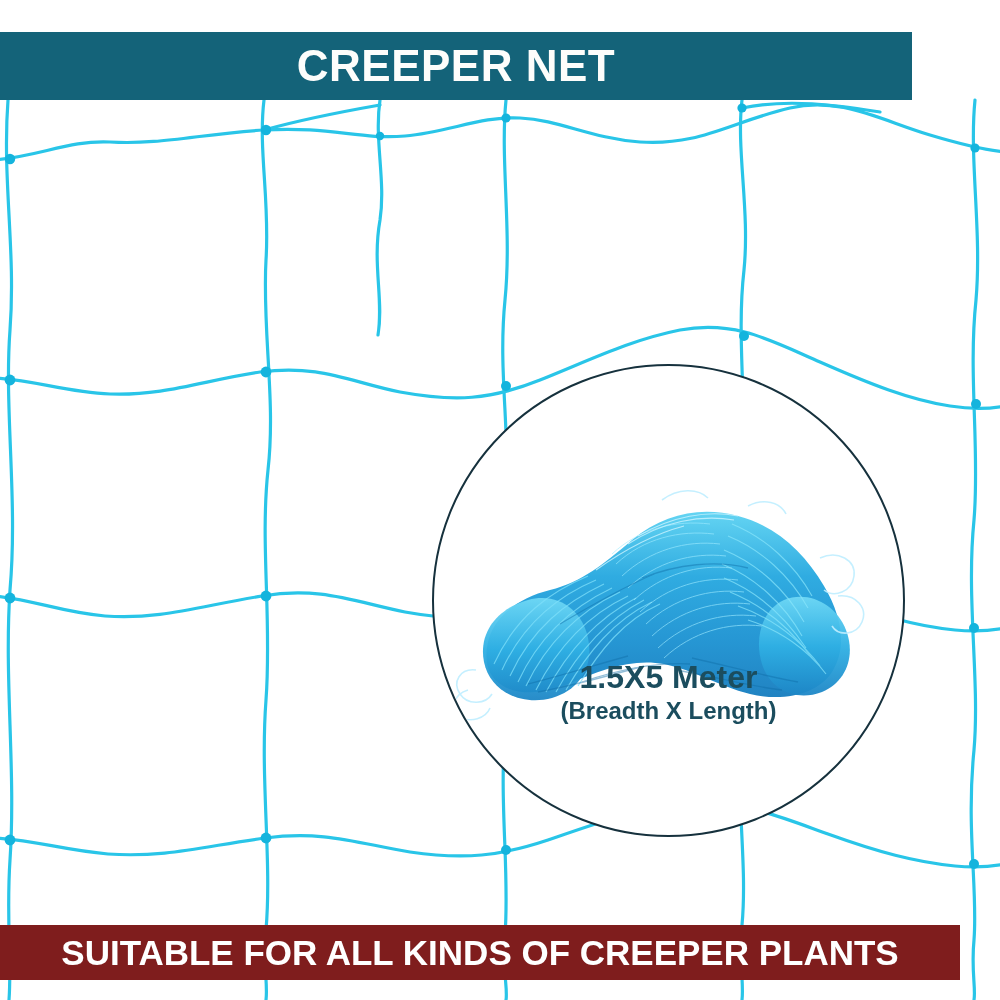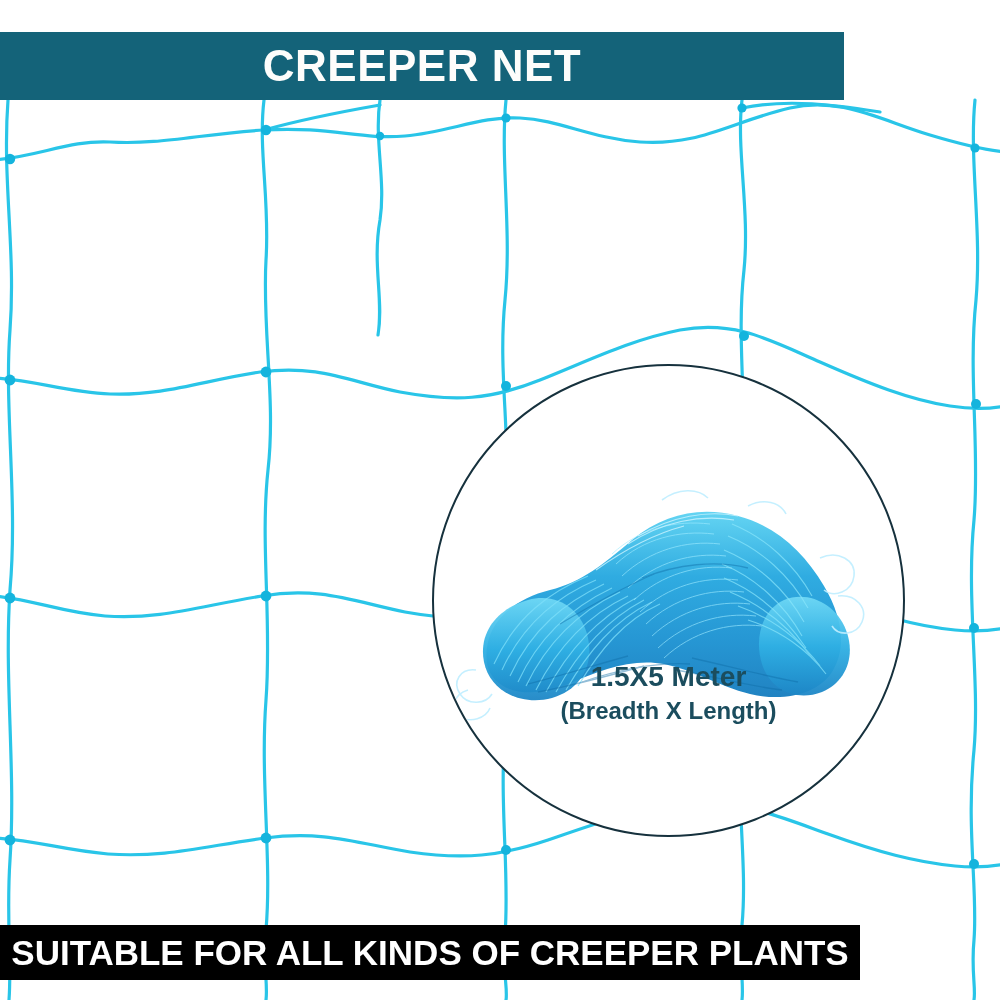--- a/index.html
+++ b/index.html
@@ -16,38 +16,38 @@
     background:#ffffff;
     overflow:hidden;
   }
   
   #net-layer{
     position:absolute;left:0;top:0;width:1000px;height:1000px;
     z-index:1;
   }
   
   #header-band{
-    position:absolute;left:0;top:32px;width:844px;height:68px;
+    position:absolute;left:0;top:32px;width:912px;height:68px;
     background:#146379;
     z-index:5;
     display:flex;align-items:center;justify-content:center;
   }
   #header-title{
     color:#fdfdfb;
     font-size:44px;
     font-weight:bold;
     letter-spacing:0.5px;
     line-height:1;
     white-space:nowrap;
     font-family:"Liberation Sans", sans-serif;
   }
   
   #footer-band{
-    position:absolute;left:0;top:925px;width:860px;height:55px;
-    background:#000000;
+    position:absolute;left:0;top:925px;width:960px;height:55px;
+    background:#7f1d1d;
     z-index:5;
     display:flex;align-items:center;justify-content:center;
   }
   #footer-title{
     color:#ffffff;
     font-size:35px;
     font-weight:bold;
     letter-spacing:0px;
     line-height:1;
     white-space:nowrap;
@@ -74,21 +74,21 @@
   #callout-text{
     position:absolute;
     left:432px;top:660px;
     width:473px;
     z-index:6;
     text-align:center;
     color:#1b4d5e;
     font-family:"Liberation Sans", sans-serif;
   }
   #callout-line1{
-    font-size:28px;font-weight:bold;line-height:34px;display:block;
+    font-size:32px;font-weight:bold;line-height:34px;display:block;
   }
   #callout-line2{
     font-size:24px;font-weight:bold;line-height:34px;display:block;
   }
 </style>
 </head>
 <body>
 
 <div id="stage">
 

